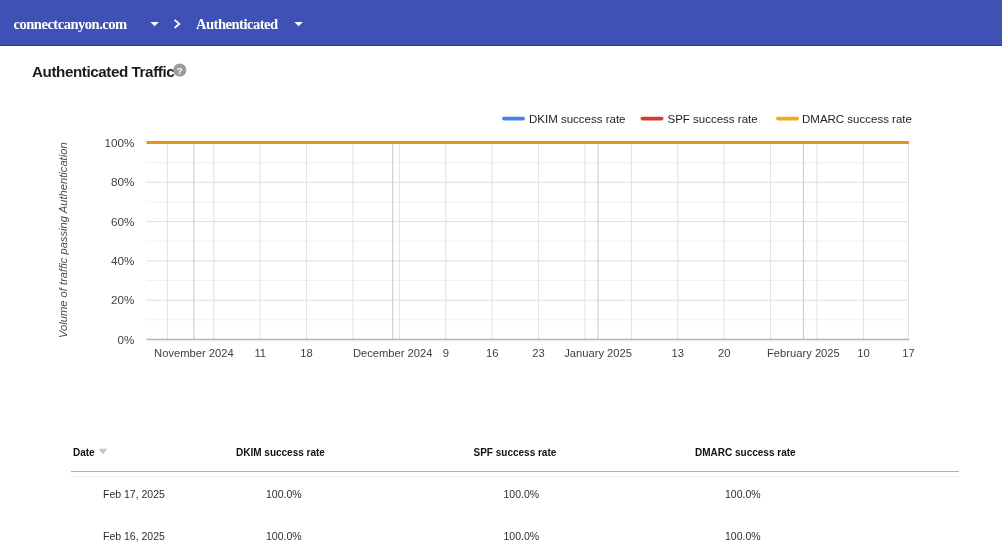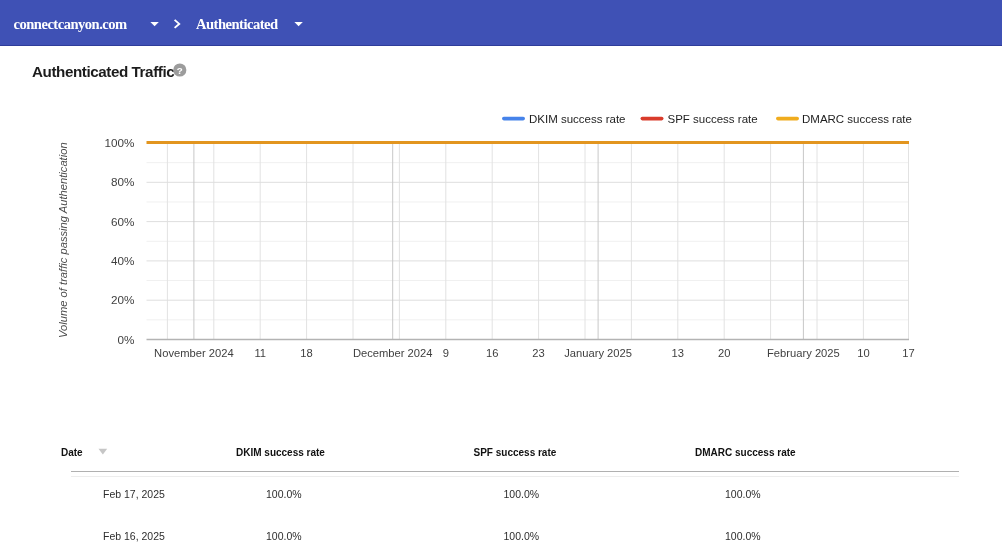--- a/index.html
+++ b/index.html
@@ -110,21 +110,21 @@
       <text x="677.8" y="256.6">13</text>
       <text x="724.2" y="256.6">20</text>
       <text x="803.4" y="256.6">February 2025</text>
       <text x="863.4" y="256.6">10</text>
       <text x="908.5" y="256.6">17</text>
     </g>
 
     <text x="67" y="140.2" font-size="11.2" font-style="italic" fill="#4a4a4a" text-anchor="middle" transform="rotate(-90 67 140.2)">Volume of traffic passing Authentication</text>
   </svg>
 
-  <div class="abs th" style="left:61px;top:446.5px;">Date</div>
+  <div class="abs th" style="left:73px;top:446.5px;">Date</div>
   <svg class="abs" style="left:98.3px;top:448px;" width="10" height="8">
     <polygon points="0.5,0.8 9.2,0.8 4.85,6.6" fill="#c6c6c6"></polygon>
   </svg>
   <div class="abs th" style="left:236px;top:446.5px;">DKIM success rate</div>
   <div class="abs th" style="left:473.5px;top:446.5px;">SPF success rate</div>
   <div class="abs th" style="left:695px;top:446.5px;">DMARC success rate</div>
   <div class="abs" style="left:71px;top:471.2px;width:888px;border-top:1.5px solid #b0b0b0;"></div>
   <div class="abs" style="left:71px;top:476.3px;width:888px;border-top:1px solid #ededed;"></div>
   <div class="abs td" style="left:73px;top:488px;">Feb 17, 2025</div>
   <div class="abs td" style="left:236px;top:488px;">100.0%</div>

